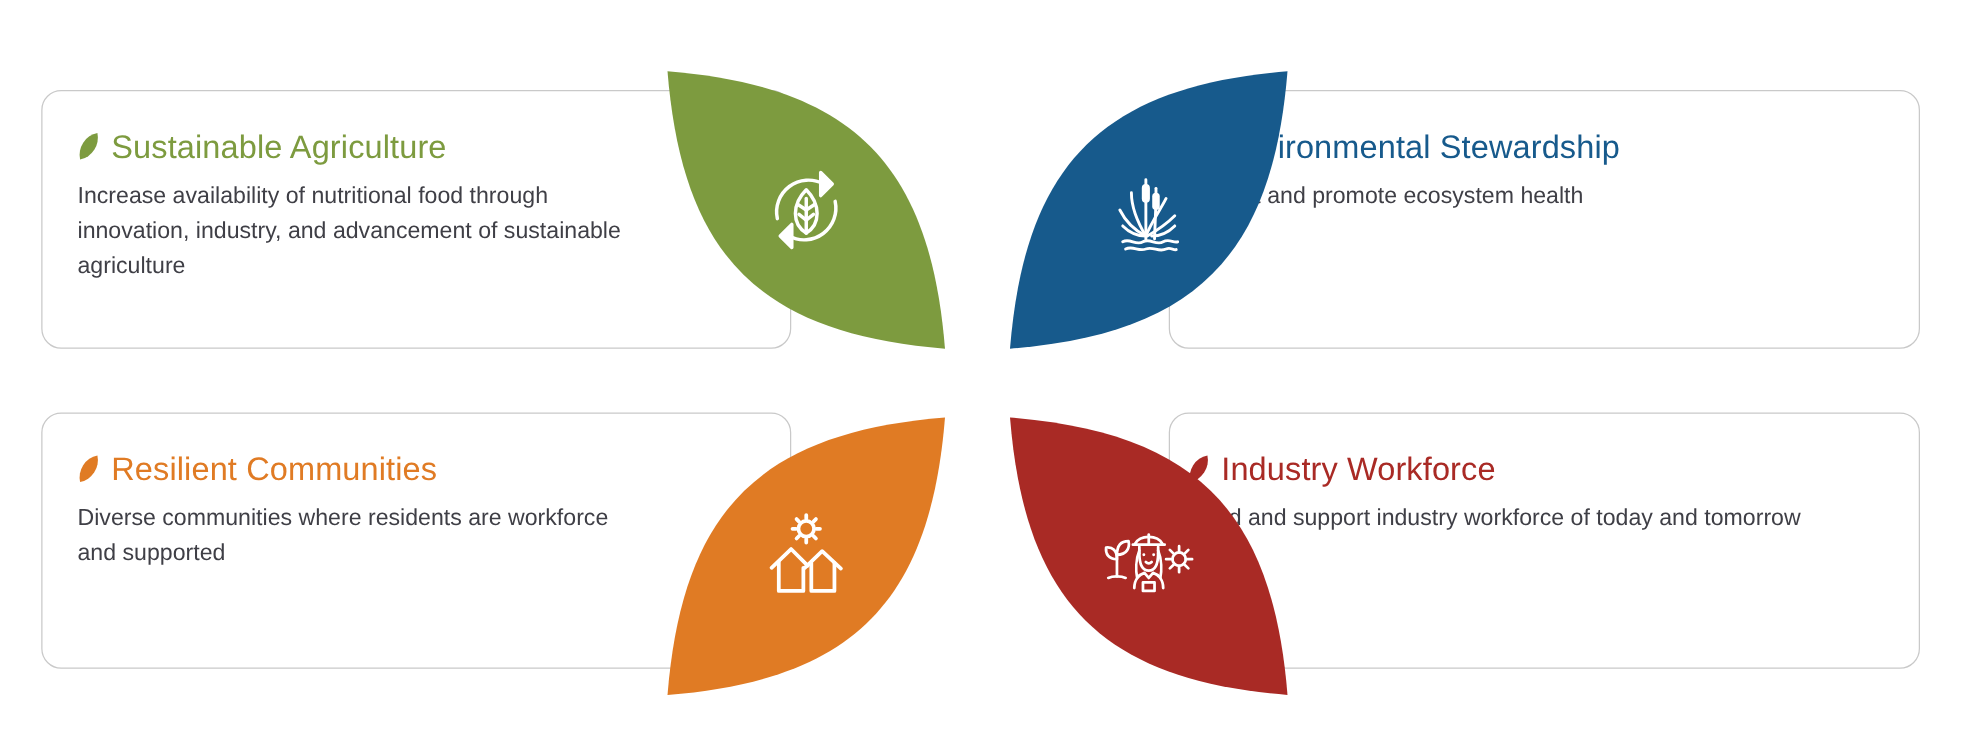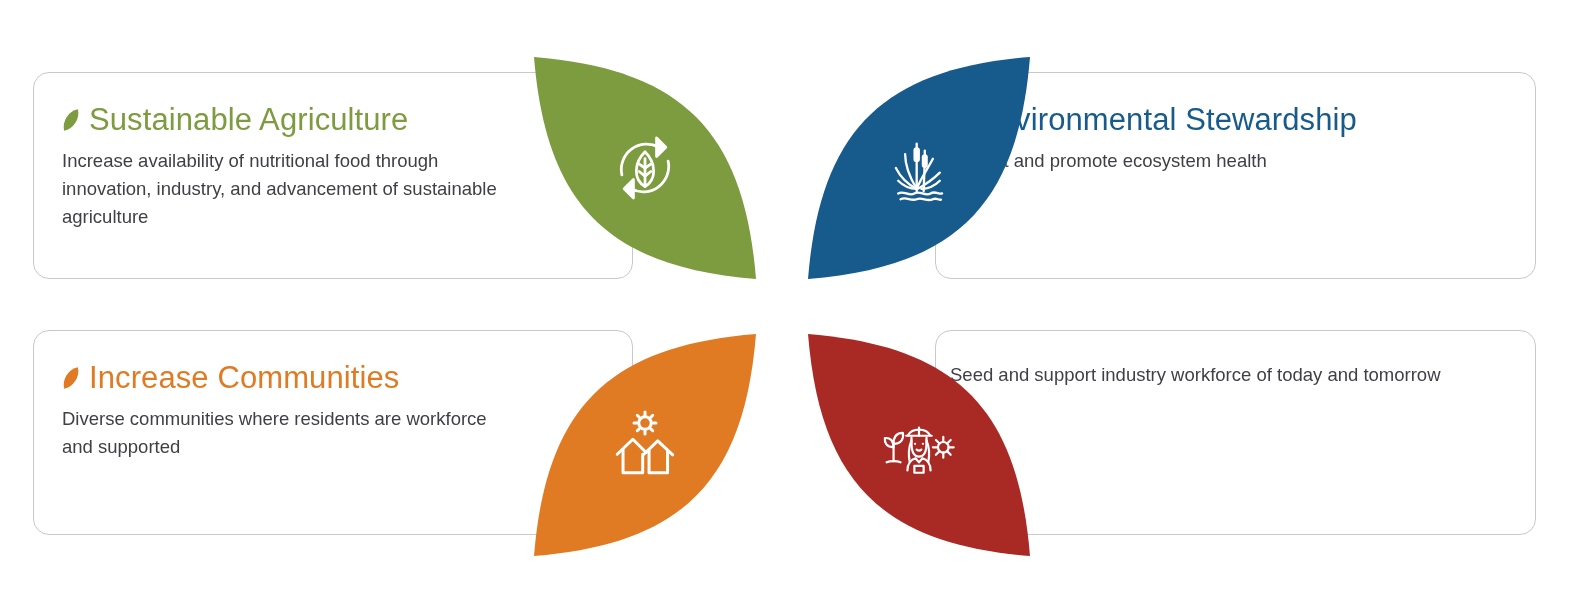--- a/index.html
+++ b/index.html
@@ -34,21 +34,21 @@
     top: 30px;
   }
   .card-left .card-inner  { left: 28px; right: 120px; }
   .card-right .card-inner { left: 14px; right: 40px;  }
 
   .card-heading {
     display: flex;
     align-items: center;
     gap: 9px;
     margin: 0 0 10px 0;
-    font-size: 31px;
+    font-size: 26px;
     font-weight: 400;
     letter-spacing: 0.1px;
     line-height: 1.1;
     white-space: nowrap;
   }
   .leaf-bullet {
     display: inline-block;
     width: 18px;
     height: 18px;
     flex: 0 0 18px;
@@ -115,28 +115,32 @@
         <span>Environmental Stewardship</span>
       </h2>
       <p class="card-desc">Protect and promote ecosystem health</p>
     </div>
   </div>
 
   <div class="card card-left" id="card-resilient-communities">
     <div class="card-inner">
       <h2 class="card-heading" style="color: rgb(224, 123, 36);">
         <span class="leaf-bullet" style="background:#E07B24"></span>
-        <span>Increase Communities</span>
+        <span>Resilient Communities</span>
       </h2>
       <p class="card-desc">Diverse communities where residents are workforce and supported</p>
     </div>
   </div>
 
   <div class="card card-right" id="card-industry-workforce">
     <div class="card-inner">
+      <h2 class="card-heading" style="color: rgb(169, 42, 37);">
+        <span class="leaf-bullet" style="background:#A92A25"></span>
+        <span>Industry Workforce</span>
+      </h2>
       <p class="card-desc">Seed and support industry workforce of today and tomorrow</p>
     </div>
   </div>
 
   <div class="petal" id="petal-sustainable-agriculture">
     <svg viewBox="0 0 226 226" aria-hidden="true">
       <path d="M2 2 C 150 14 212 76 224 224 C 76 212 14 150 2 2 Z" fill="#7D9B3F"></path>
     </svg>
     <span class="petal-icon">
       <svg viewBox="0 0 64 64" fill="none" stroke="#ffffff" stroke-width="2.4" stroke-linecap="round" stroke-linejoin="round">

